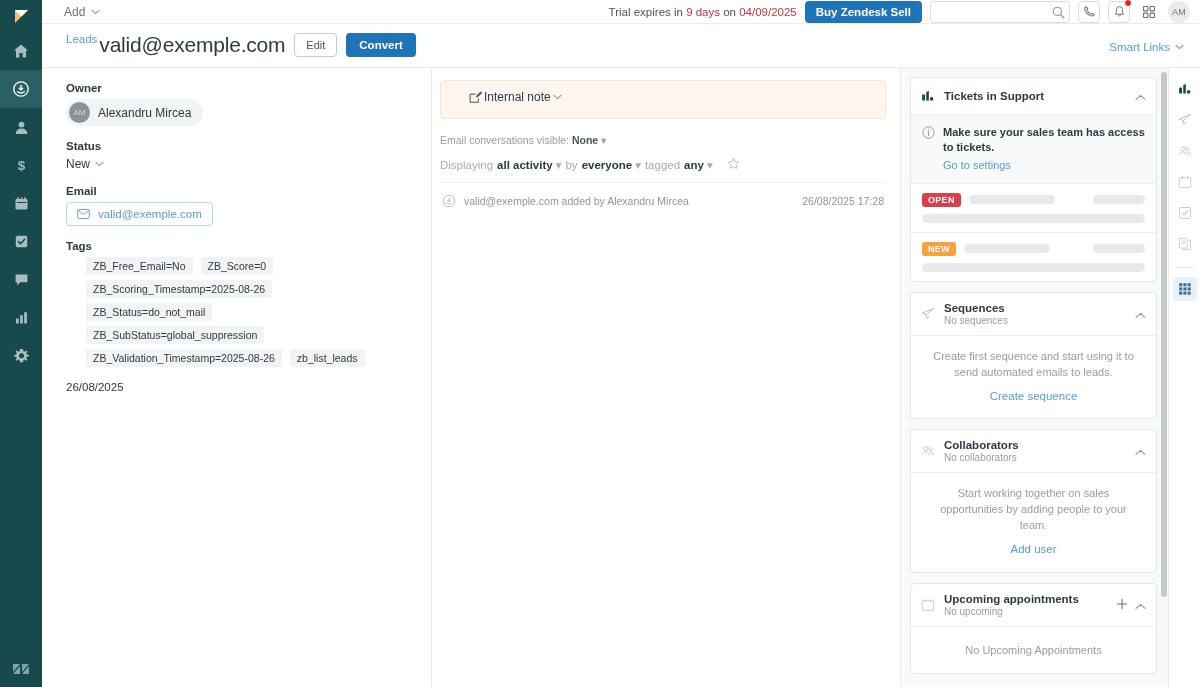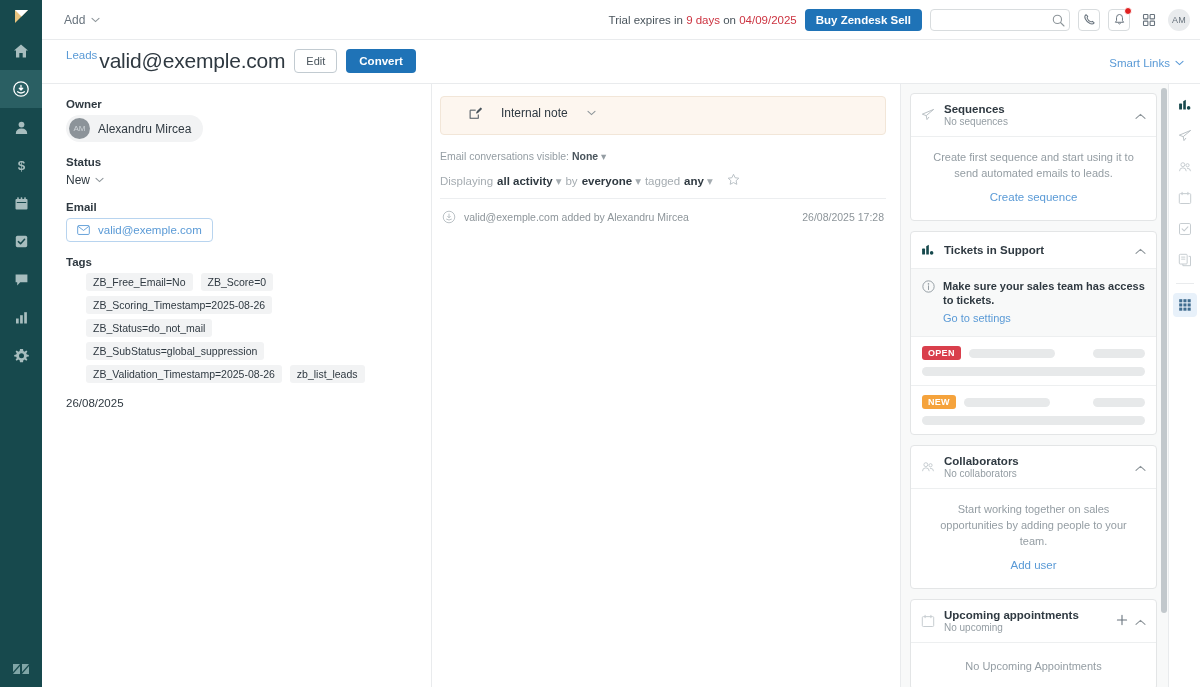--- a/index.html
+++ b/index.html
@@ -31,21 +31,21 @@
   .rail-item.active { background: #2a5f63; }
   .rail-item svg { display: block; }
   .rail-bottom { position: absolute; bottom: 8px; left: 0; width: 42px;
     display: flex; align-items: center; justify-content: center; }
 
   
   .main-col { flex: 1; display: flex; flex-direction: column; min-width: 0; }
 
   
   .topbar {
-    height: 40px; background: #fff;
+    height: 24px; background: #fff;
     border-bottom: 1px solid #e9ebed;
     display: flex; align-items: center; padding: 0 10px 0 14px;
     flex-shrink: 0; gap: 8px;
   }
   .add-btn {
     display: flex; align-items: center; gap: 6px;
     font-size: 12px; color: #68737d; cursor: pointer;
     padding: 2px 8px;
   }
   .topbar-spacer { flex: 1; }
@@ -138,21 +138,21 @@
     padding: 3px 7px; border-radius: 3px; white-space: nowrap; cursor: pointer;
   }
   .added-val { font-size: 11.5px; color: #2f3941; }
 
   
   .center-col { flex: 1; min-width: 0; padding: 12px 14px 0 8px; overflow: hidden; }
   .note-box {
     background: #fdf6ef; border: 1px solid #f2e6d8; border-radius: 4px;
     padding: 9px 12px 14px; cursor: text;
   }
-  .note-head { display: flex; align-items: center; gap: 19px; padding-left: 16px; }
+  .note-head { display: flex; align-items: center; gap: 2px; padding-left: 16px; }
   .note-head .lbl { font-size: 12px; color: #2f3941; }
   .note-placeholder { font-size: 11.5px; color: #d8cfc4; margin-top: 10px; }
   .conv-line { font-size: 10.5px; color: #949da3; margin: 15px 0 0 0; }
   .conv-line b { color: #49545c; }
   .display-line {
     display: flex; align-items: center; gap: 4px;
     font-size: 11.5px; color: #a5acb1; margin-top: 11px;
     border-bottom: 1px solid #eceef0; padding-bottom: 10px;
   }
   .display-line b { color: #2f3941; }
@@ -486,84 +486,84 @@
           <span class="txt">valid@exemple.com added by Alexandru Mircea</span>
           <span class="time">26/08/2025 17:28</span>
         </div>
       </div>
 
       <div class="right-panel">
 
         <div class="card">
           <div class="card-head">
             <svg width="14" height="14" viewBox="0 0 15 15">
-              <path d="M13.6 1.5 L1.4 6.6 L5.6 8.2 L13.6 1.5 Z" fill="none" stroke="#b8bfc4" stroke-width="1.05" stroke-linejoin="round"></path>
-              <path d="M5.6 8.2 L6.4 12.4 L8.6 9.6" fill="none" stroke="#b8bfc4" stroke-width="1.05" stroke-linejoin="round"></path>
+              <rect x="1.2" y="6" width="3.1" height="6.4" rx=".6" fill="#17494d"></rect>
+              <path d="M5.6 3.4 L8.4 2 L8.4 12.4 L5.6 12.4 Z" fill="#17494d"></path>
+              <circle cx="11.4" cy="10.6" r="1.9" fill="#17494d"></circle>
             </svg>
             <div class="ttl-wrap">
-              <div class="card-title">Sequences</div>
-              <div class="card-sub">No sequences</div>
+              <div class="card-title">Tickets in Support</div>
             </div>
             <span class="chev">
               <svg width="11" height="7" viewBox="0 0 11 7">
                 <path d="M1 5.4 L5.5 1.4 L10 5.4" fill="none" stroke="#8d959a" stroke-width="1.1" stroke-linecap="round"></path>
               </svg>
             </span>
           </div>
-          <div class="card-empty">
-            <span>Create first sequence and start using it to send automated emails to leads.</span>
-            <span class="link-blue">Create sequence</span>
+
+          <div class="notice">
+            <svg width="13" height="13" viewBox="0 0 14 14" style="flex-shrink:0;margin-top:1px">
+              <circle cx="7" cy="7" r="6.1" fill="none" stroke="#949da3" stroke-width="1.05"></circle>
+              <circle cx="7" cy="4.2" r=".85" fill="#949da3"></circle>
+              <path d="M7 6.2 L7 10.3" stroke="#949da3" stroke-width="1.1" stroke-linecap="round"></path>
+            </svg>
+            <div>
+              <div class="notice-txt">Make sure your sales team has access to tickets.</div>
+              <span class="link-blue">Go to settings</span>
+            </div>
+          </div>
+
+          <div class="ticket-row">
+            <div class="ticket-top">
+              <span class="badge" style="background:#d93f4c">OPEN</span>
+              <span class="ph ph-sm"></span>
+              <span class="ph ph-right"></span>
+            </div>
+            <div class="ph ph-wide"></div>
+          </div>
+
+          <div class="ticket-row" style="border-bottom:none">
+            <div class="ticket-top">
+              <span class="badge" style="background:#f5a33c">NEW</span>
+              <span class="ph ph-sm"></span>
+              <span class="ph ph-right"></span>
+            </div>
+            <div class="ph ph-wide"></div>
           </div>
         </div>
 
         <div class="card">
           <div class="card-head">
             <svg width="14" height="14" viewBox="0 0 15 15">
-              <rect x="1.2" y="6" width="3.1" height="6.4" rx=".6" fill="#17494d"></rect>
-              <path d="M5.6 3.4 L8.4 2 L8.4 12.4 L5.6 12.4 Z" fill="#17494d"></path>
-              <circle cx="11.4" cy="10.6" r="1.9" fill="#17494d"></circle>
+              <path d="M13.6 1.5 L1.4 6.6 L5.6 8.2 L13.6 1.5 Z" fill="none" stroke="#b8bfc4" stroke-width="1.05" stroke-linejoin="round"></path>
+              <path d="M5.6 8.2 L6.4 12.4 L8.6 9.6" fill="none" stroke="#b8bfc4" stroke-width="1.05" stroke-linejoin="round"></path>
             </svg>
             <div class="ttl-wrap">
-              <div class="card-title">Tickets in Support</div>
+              <div class="card-title">Sequences</div>
+              <div class="card-sub">No sequences</div>
             </div>
             <span class="chev">
               <svg width="11" height="7" viewBox="0 0 11 7">
                 <path d="M1 5.4 L5.5 1.4 L10 5.4" fill="none" stroke="#8d959a" stroke-width="1.1" stroke-linecap="round"></path>
               </svg>
             </span>
           </div>
-
-          <div class="notice">
-            <svg width="13" height="13" viewBox="0 0 14 14" style="flex-shrink:0;margin-top:1px">
-              <circle cx="7" cy="7" r="6.1" fill="none" stroke="#949da3" stroke-width="1.05"></circle>
-              <circle cx="7" cy="4.2" r=".85" fill="#949da3"></circle>
-              <path d="M7 6.2 L7 10.3" stroke="#949da3" stroke-width="1.1" stroke-linecap="round"></path>
-            </svg>
-            <div>
-              <div class="notice-txt">Make sure your sales team has access to tickets.</div>
-              <span class="link-blue">Go to settings</span>
-            </div>
-          </div>
-
-          <div class="ticket-row">
-            <div class="ticket-top">
-              <span class="badge" style="background:#d93f4c">OPEN</span>
-              <span class="ph ph-sm"></span>
-              <span class="ph ph-right"></span>
-            </div>
-            <div class="ph ph-wide"></div>
-          </div>
-
-          <div class="ticket-row" style="border-bottom:none">
-            <div class="ticket-top">
-              <span class="badge" style="background:#f5a33c">NEW</span>
-              <span class="ph ph-sm"></span>
-              <span class="ph ph-right"></span>
-            </div>
-            <div class="ph ph-wide"></div>
+          <div class="card-empty">
+            <span>Create first sequence and start using it to send automated emails to leads.</span>
+            <span class="link-blue">Create sequence</span>
           </div>
         </div>
 
         <div class="card">
           <div class="card-head">
             <svg width="14" height="14" viewBox="0 0 15 15">
               <circle cx="5.2" cy="5" r="2.1" fill="none" stroke="#c6ccd0" stroke-width="1.05"></circle>
               <circle cx="10.2" cy="5.6" r="1.7" fill="none" stroke="#c6ccd0" stroke-width="1.05"></circle>
               <path d="M1.6 12 Q1.6 8.4 5.2 8.4 Q8.8 8.4 8.8 12" fill="none" stroke="#c6ccd0" stroke-width="1.05"></path>
               <path d="M9.6 8.8 Q13.4 8.8 13.4 12" fill="none" stroke="#c6ccd0" stroke-width="1.05"></path>

